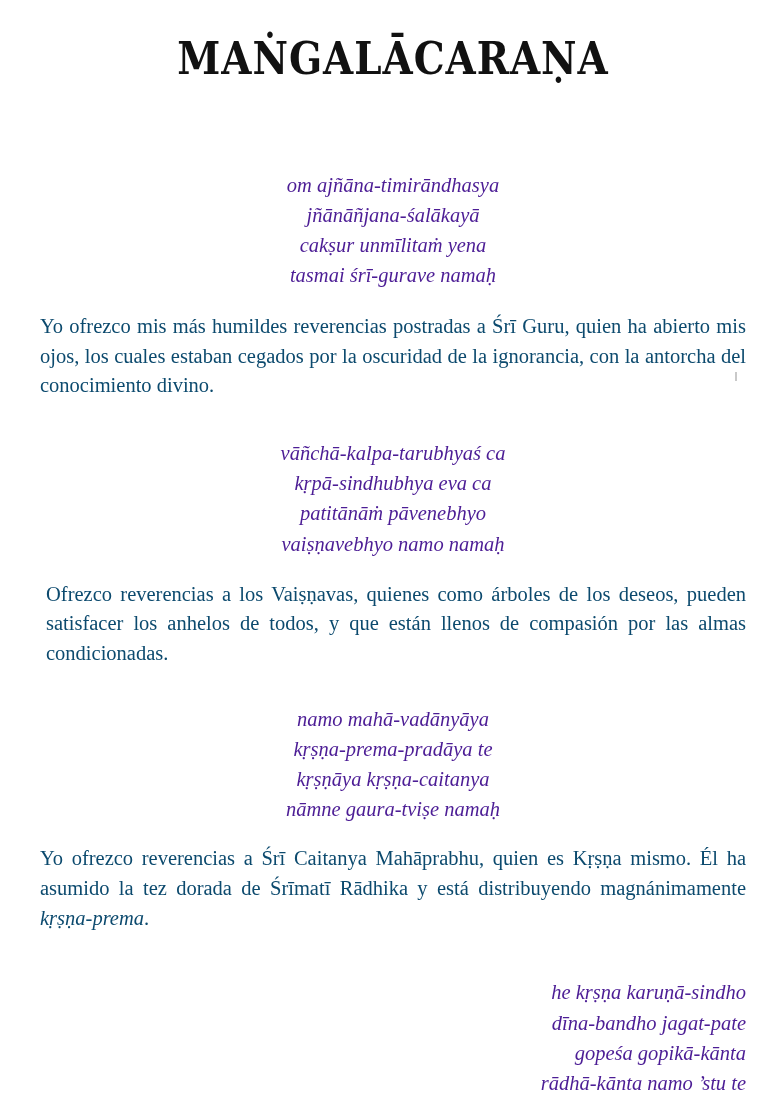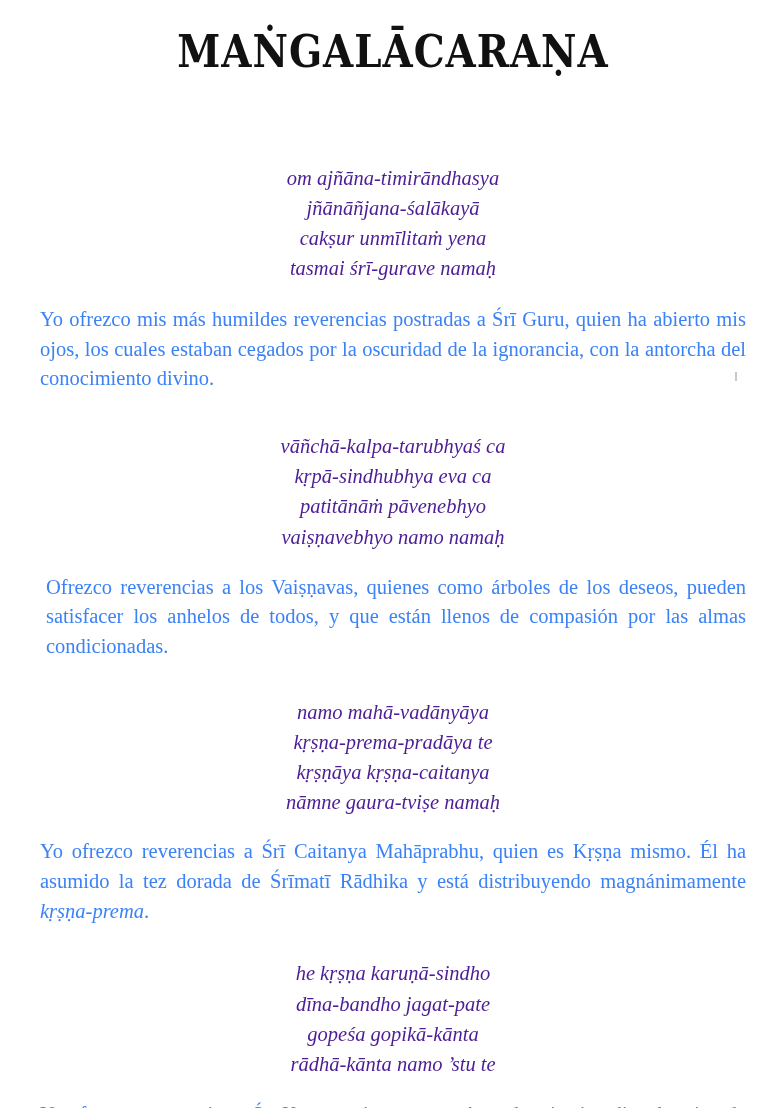--- a/index.html
+++ b/index.html
@@ -12,21 +12,21 @@
     height: 1108px;
     font-family: "Liberation Serif", serif;
     color: #1a1a1a;
     overflow: hidden;
   }
   .page {
     position: relative;
     width: 780px;
     height: 1108px;
     box-sizing: border-box;
-    padding: 21px 34px 10px 40px;
+    padding: 28px 34px 10px 40px;
   }
   .page-title {
     text-align: center;
     font-family: "DejaVu Serif", serif;
     font-weight: 700;
     font-size: 45px;
     letter-spacing: 1px;
     margin: 6px 0 0 0;
     line-height: 1.1;
     color: #111;
@@ -44,32 +44,32 @@
   .verse .line {
     display: block;
     white-space: pre;
   }
   .translation {
     font-size: 20.5px;
     line-height: 1.45;
     text-align: justify;
     text-justify: inter-word;
     margin: 0;
-    color: #3b82f6;
+    color: #0c4a6e;
   }
   .translation em {
     font-style: italic;
   }
   .block-1 { margin-top: 86px; }
   .trans-1 { margin-top: 22px; }
   .block-2 { margin-top: 37px; }
   .trans-2 { margin-top: 21px; margin-left: 6px; }
   .block-3 { margin-top: 35px; }
   .trans-3 { margin-top: 20px; }
-  .block-4 { margin-top: 32px; }
+  .block-4 { margin-top: 44px; text-align: right; }
   .trans-4 { margin-top: 21px; }
   .trans-3 { text-align: justify; }
   .speck {
     position: absolute;
     width: 2px;
     height: 9px;
     background: #c9c9c9;
     right: 43px;
     top: 372px;
   }

